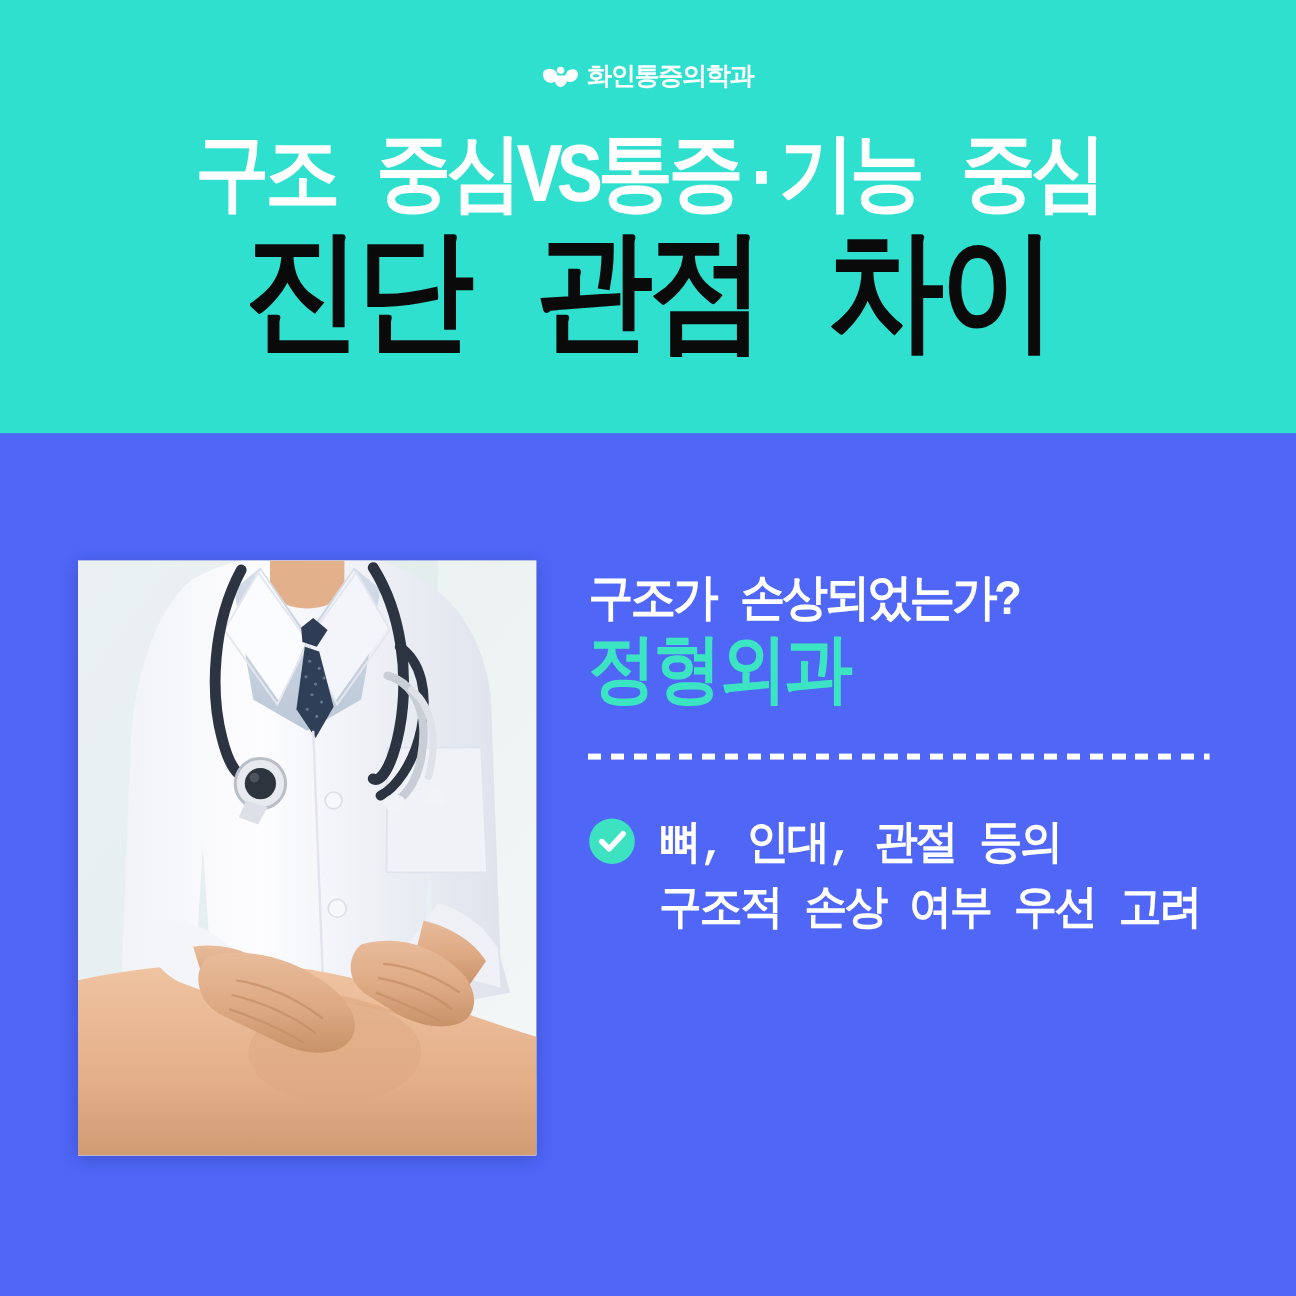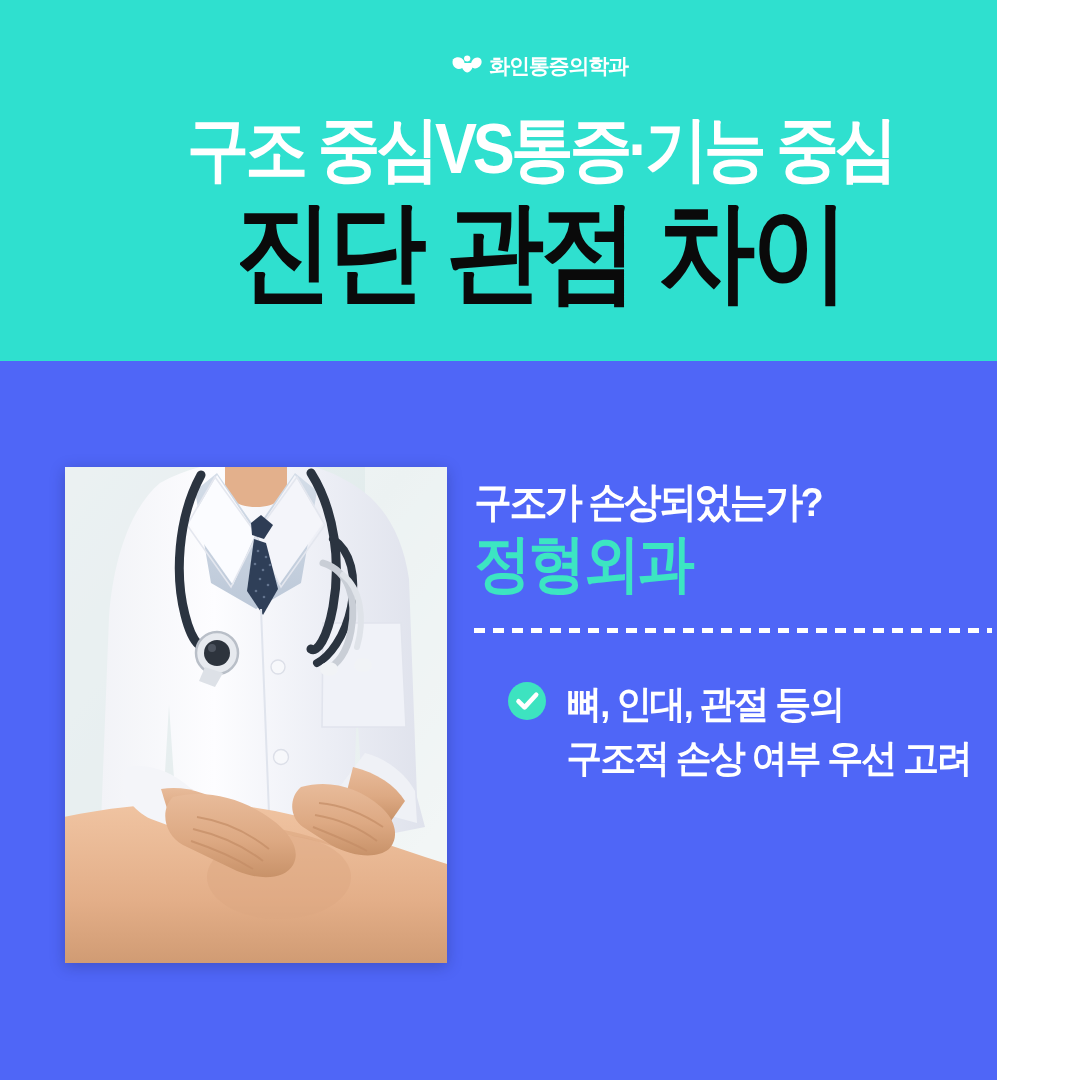--- a/index.html
+++ b/index.html
@@ -5,24 +5,24 @@
 <style>
   html, body {
     margin: 0;
     padding: 0;
     background: #ffffff;
   }
   * { box-sizing: border-box; }
 
   .card {
     position: relative;
-    width: 997px;
+    width: 1080px;
     height: 1080px;
     overflow: hidden;
-    font-family: Liberation Sans, sans-serif;
+    font-family: Liberation Mono, monospace;
     background: #4F66F7;
   }
 
   
   .hero {
     position: absolute;
     left: 0; top: 0;
     width: 1080px;
     height: 361px;
     background: #2FE0CF;
@@ -93,21 +93,21 @@
     height: 496px;
     overflow: hidden;
     background: #dfe6ea;
     box-shadow: 0 3px 14px rgba(20,25,70,0.28);
   }
   .photo svg { display: block; width: 100%; height: 100%; }
 
   
   .content {
     position: absolute;
-    left: 474px;
+    left: 490px;
     top: 480px;
     width: 530px;
   }
   .q-line {
     color: #ffffff;
     font-size: 38px;
     font-weight: 800;
     letter-spacing: -2.6px;
     line-height: 1.06;
     white-space: nowrap;
@@ -136,21 +136,20 @@
       #ffffff 0px, #ffffff 11px,
       rgba(255,255,255,0) 11px, rgba(255,255,255,0) 19px
     );
   }
 
   .bullets {
     margin-top: 44px;
     display: flex;
     flex-direction: column;
     gap: 32px;
-    align-items: center;
   }
   .bullet {
     display: flex;
     align-items: flex-start;
     gap: 19px;
   }
   .check {
     flex: 0 0 auto;
     width: 40px;
     height: 40px;

